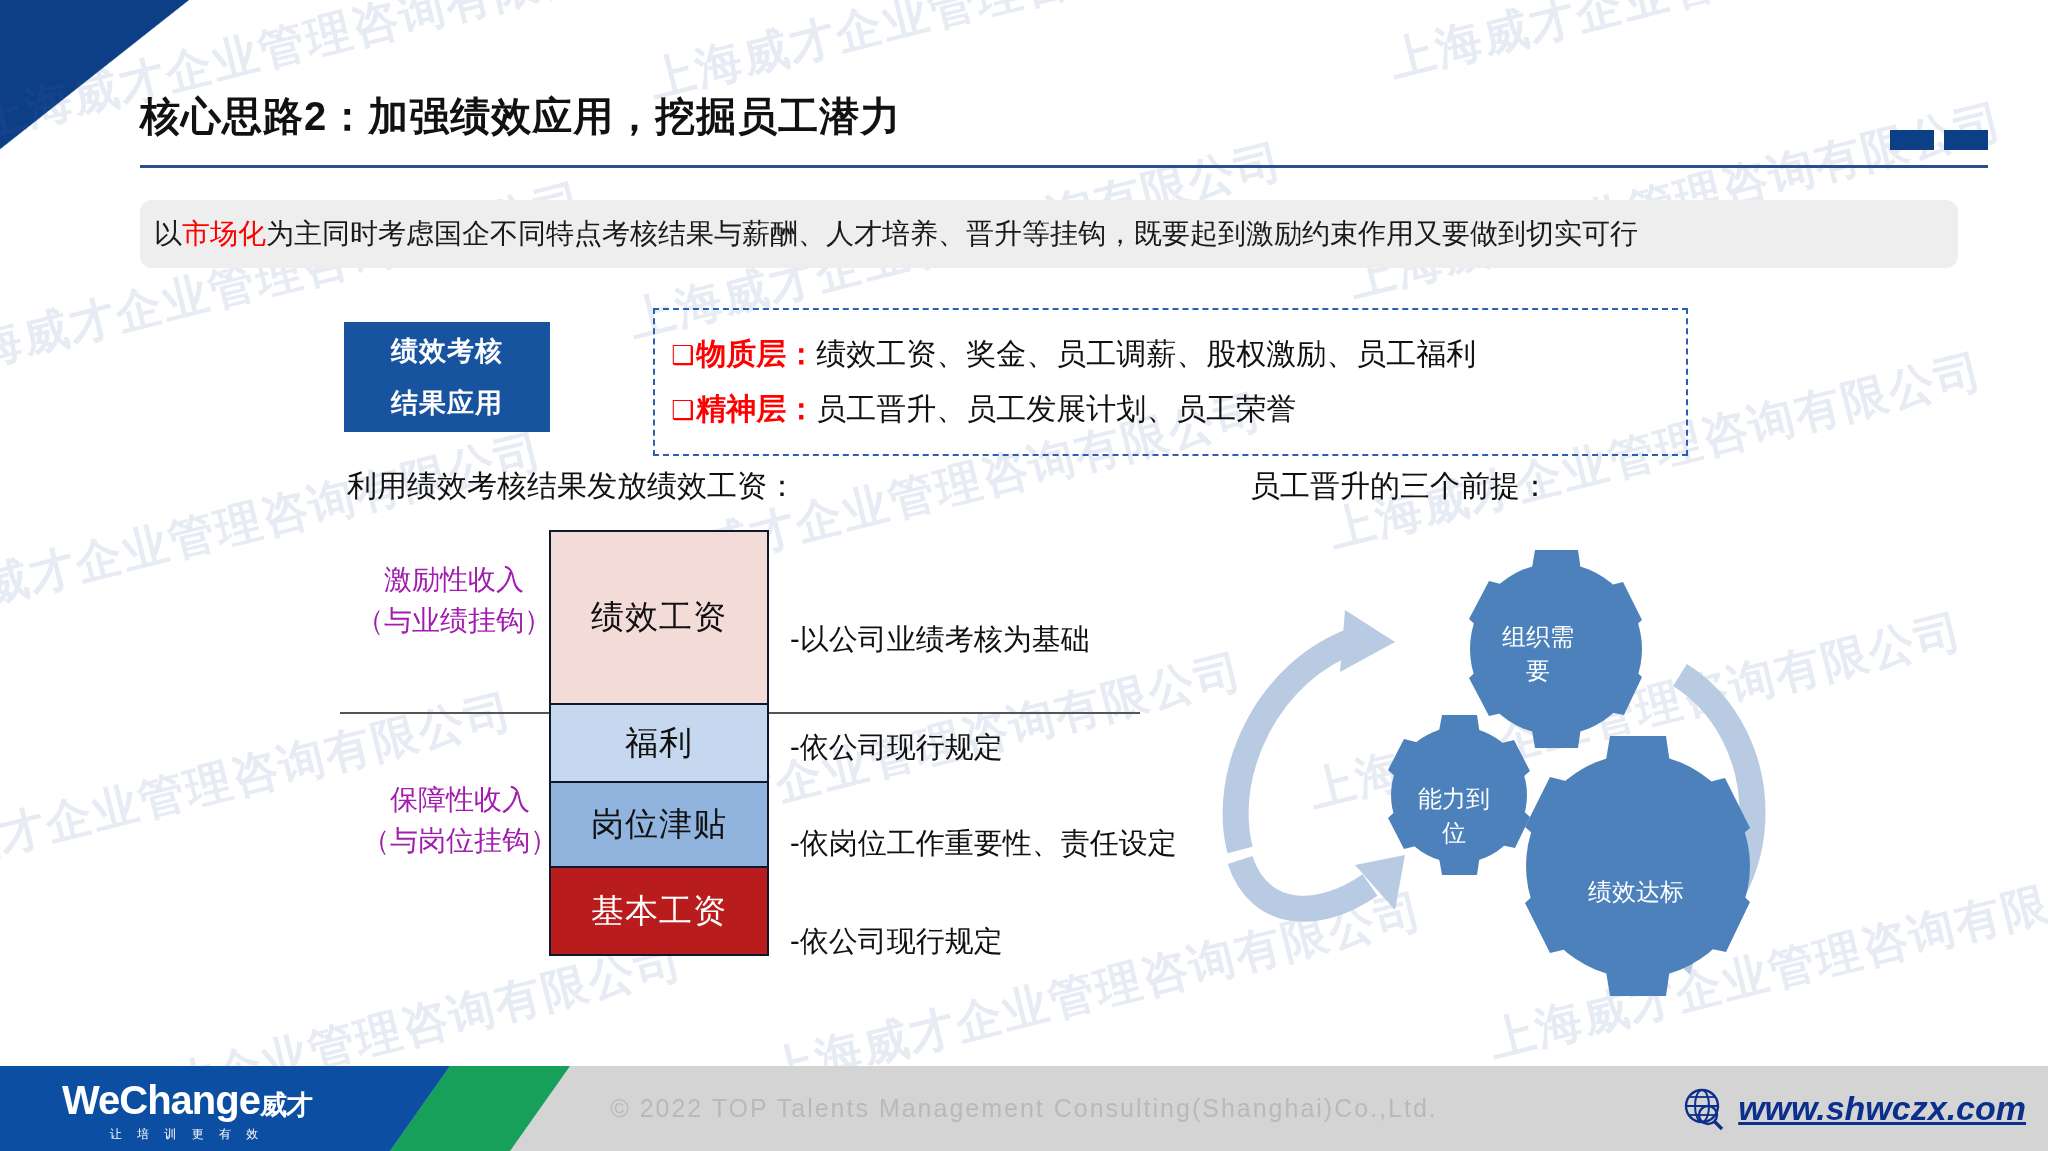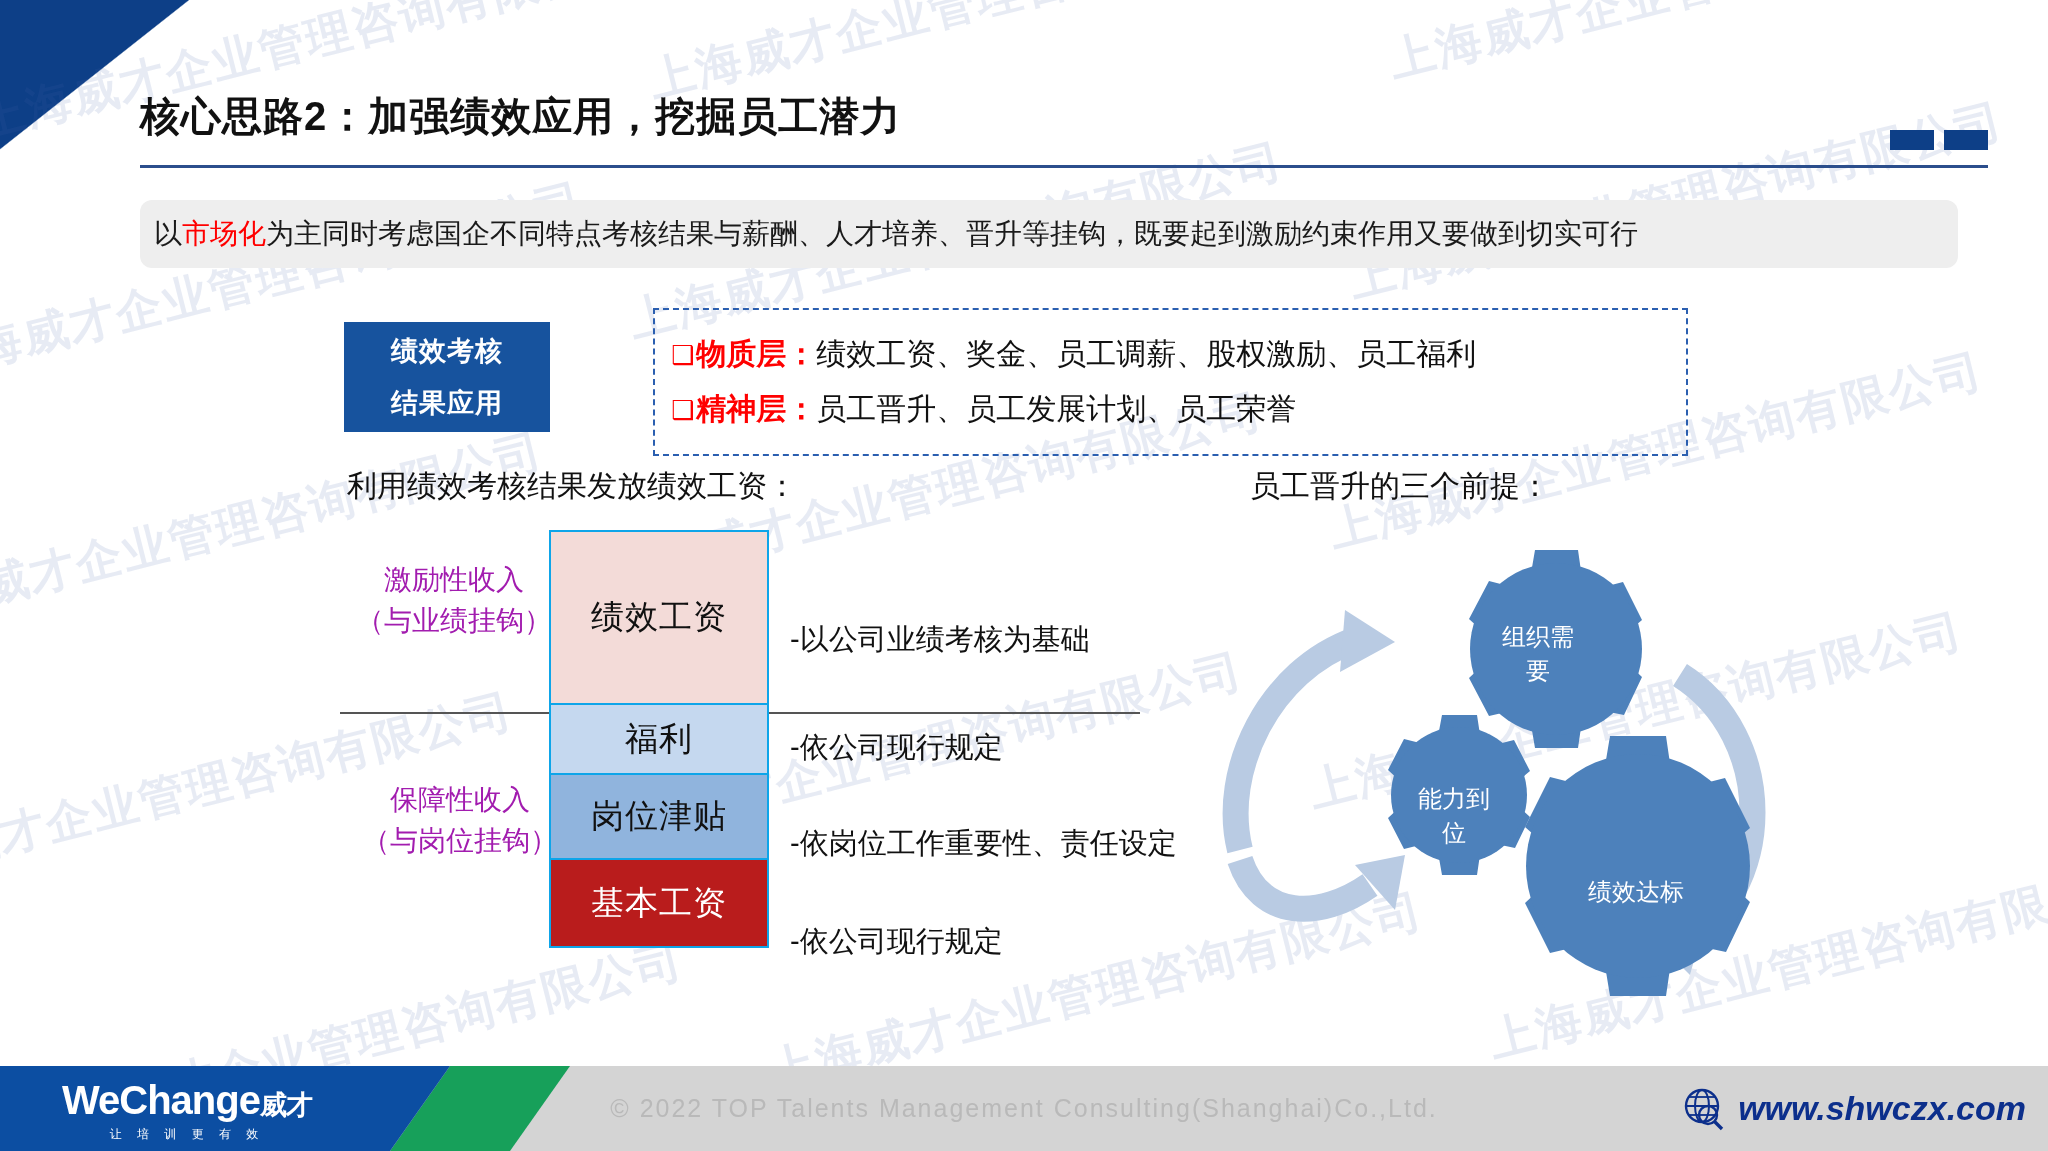--- a/index.html
+++ b/index.html
@@ -73,26 +73,26 @@
   .dashed-line .redlab{color:#ff0000;font-weight:700;}
 
   
   .sec-head{position:absolute;font-size:30px;color:#111;z-index:6;white-space:nowrap;}
   .sec-head.left{left:347px;top:466px;}
   .sec-head.right{left:1250px;top:466px;}
 
   
   .stack{position:absolute;left:549px;top:530px;width:220px;z-index:6;}
   .stack .cell{
-    box-sizing:border-box;border:2px solid #0ea5e9;
+    box-sizing:border-box;border:2px solid #0f172a;
     display:flex;align-items:center;justify-content:center;
     font-size:33px;color:#111;letter-spacing:1px;
   }
   .cell.perf{height:175px;background:#f3dbd8;}
-  .cell.benefit{height:70px;background:#c5d8ef;border-top:none;}
+  .cell.benefit{height:78px;background:#c5d8ef;border-top:none;}
   .cell.allow{height:85px;background:#90b4dd;border-top:none;}
   .cell.base{height:88px;background:#b91c1c;color:#fff;border-top:none;}
 
   
   .side-lab{position:absolute;z-index:6;font-size:28px;color:#a21caf;text-align:center;line-height:1.45;white-space:nowrap;}
   .side-lab.top{left:356px;top:560px;}
   .side-lab.bot{left:362px;top:780px;}
   .side-divider{position:absolute;left:340px;top:712px;width:800px;height:2px;background:#555;z-index:6;}
 
   
@@ -124,21 +124,21 @@
   }
   .logo-wrap{position:absolute;left:62px;bottom:8px;color:#fff;z-index:9;}
   .logo-main{font-size:40px;font-weight:700;letter-spacing:-1px;line-height:1;}
   .logo-main .cn{font-size:27px;}
   .logo-sub{font-size:12px;letter-spacing:6px;text-align:center;margin-top:6px;}
   .copyright{
     position:absolute;left:0;right:0;bottom:28px;text-align:center;
     color:#b9b9b9;font-size:25px;letter-spacing:2px;z-index:9;
   }
   .site-wrap{position:absolute;right:22px;bottom:20px;display:flex;align-items:center;gap:12px;z-index:9;}
-  .site-text{color:#0c2f8c;font-size:34px;font-weight:700;font-style:italic;}
+  .site-text{color:#0c2f8c;font-size:34px;font-weight:700;font-style:italic;text-decoration:underline;}
 </style>
 </head>
 <body>
 
 <div class="slide">
 
   <div class="wm-layer">
     <div class="wm" style="left:-30px;top:10px;">上海威才企业管理咨询有限公司</div>
     <div class="wm" style="left:640px;top:-30px;">上海威才企业管理咨询有限公司</div>
     <div class="wm" style="left:1380px;top:-50px;">上海威才企业管理咨询有限公司</div>

